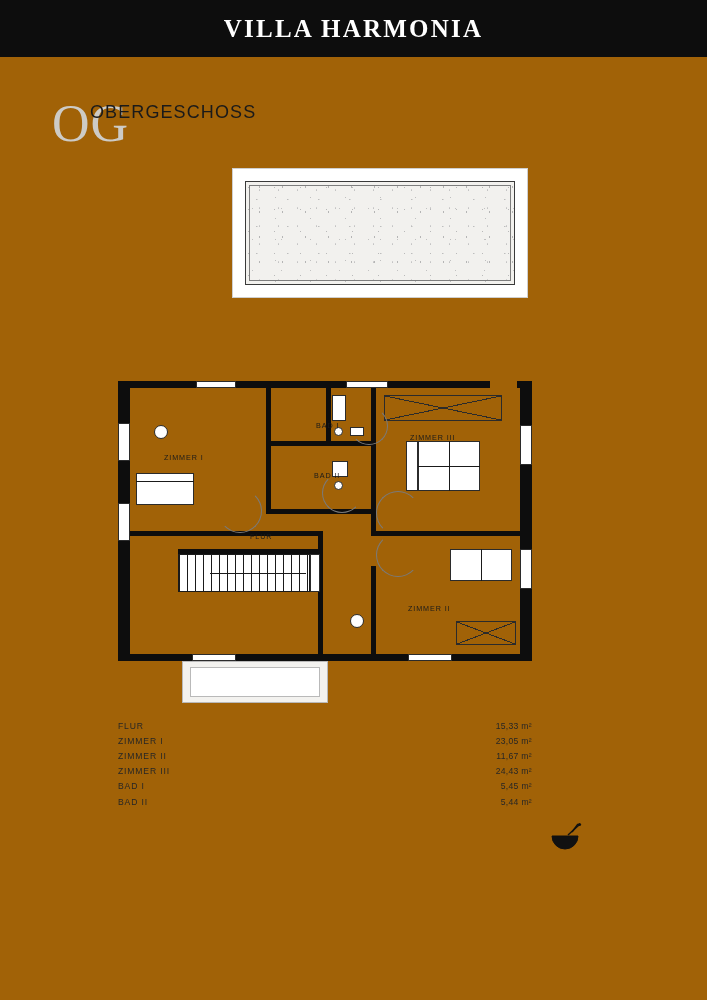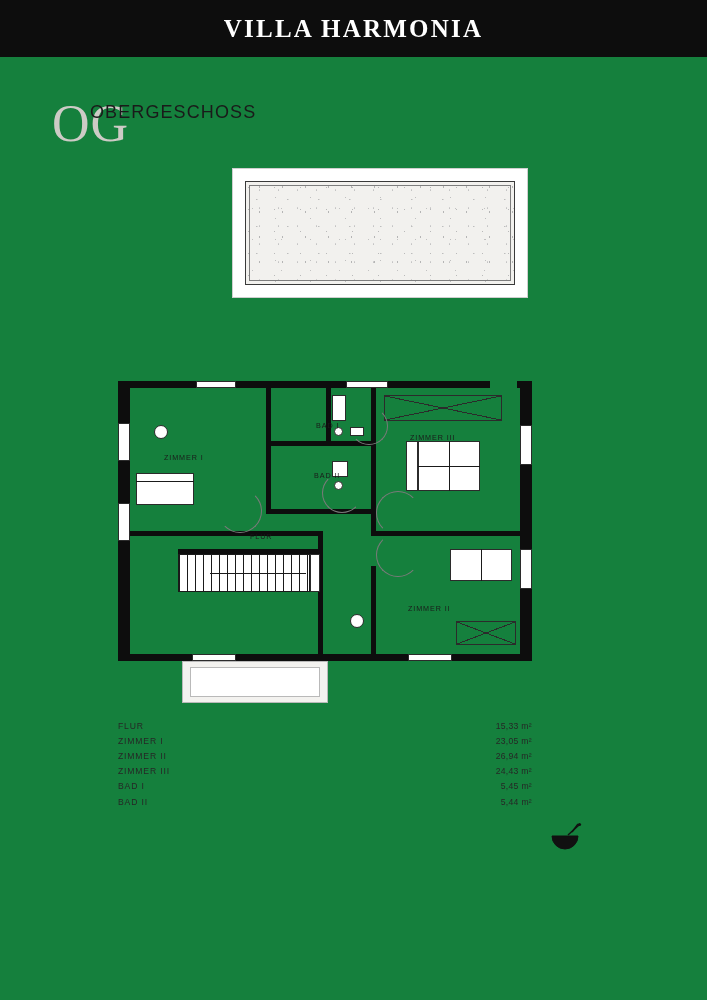--- a/index.html
+++ b/index.html
@@ -7,21 +7,21 @@
     margin: 0; padding: 0;
     width: 707px; height: 1000px;
     background: #ffffff;
     font-family: "Liberation Sans", sans-serif;
     color: #1a1a1a;
     overflow: hidden;
   }
   .page {
     position: relative;
     width: 707px; height: 1000px;
-    background: #15803d;
+    background: #a16207;
   }
 
   
   .header-bar {
     position: absolute;
     left: 0; top: 0;
     width: 707px; height: 57px;
     background: #0d0d0d;
     display: flex;
     align-items: center;
@@ -279,21 +279,21 @@
     <div class="area-row">
       <span class="name">FLUR</span>
       <span class="val">15,33 m²</span>
     </div>
     <div class="area-row">
       <span class="name">ZIMMER I</span>
       <span class="val">23,05 m²</span>
     </div>
     <div class="area-row">
       <span class="name">ZIMMER II</span>
-      <span class="val">26,94 m²</span>
+      <span class="val">11,67 m²</span>
     </div>
     <div class="area-row">
       <span class="name">ZIMMER III</span>
       <span class="val">24,43 m²</span>
     </div>
     <div class="area-row">
       <span class="name">BAD I</span>
       <span class="val">5,45 m²</span>
     </div>
     <div class="area-row">

